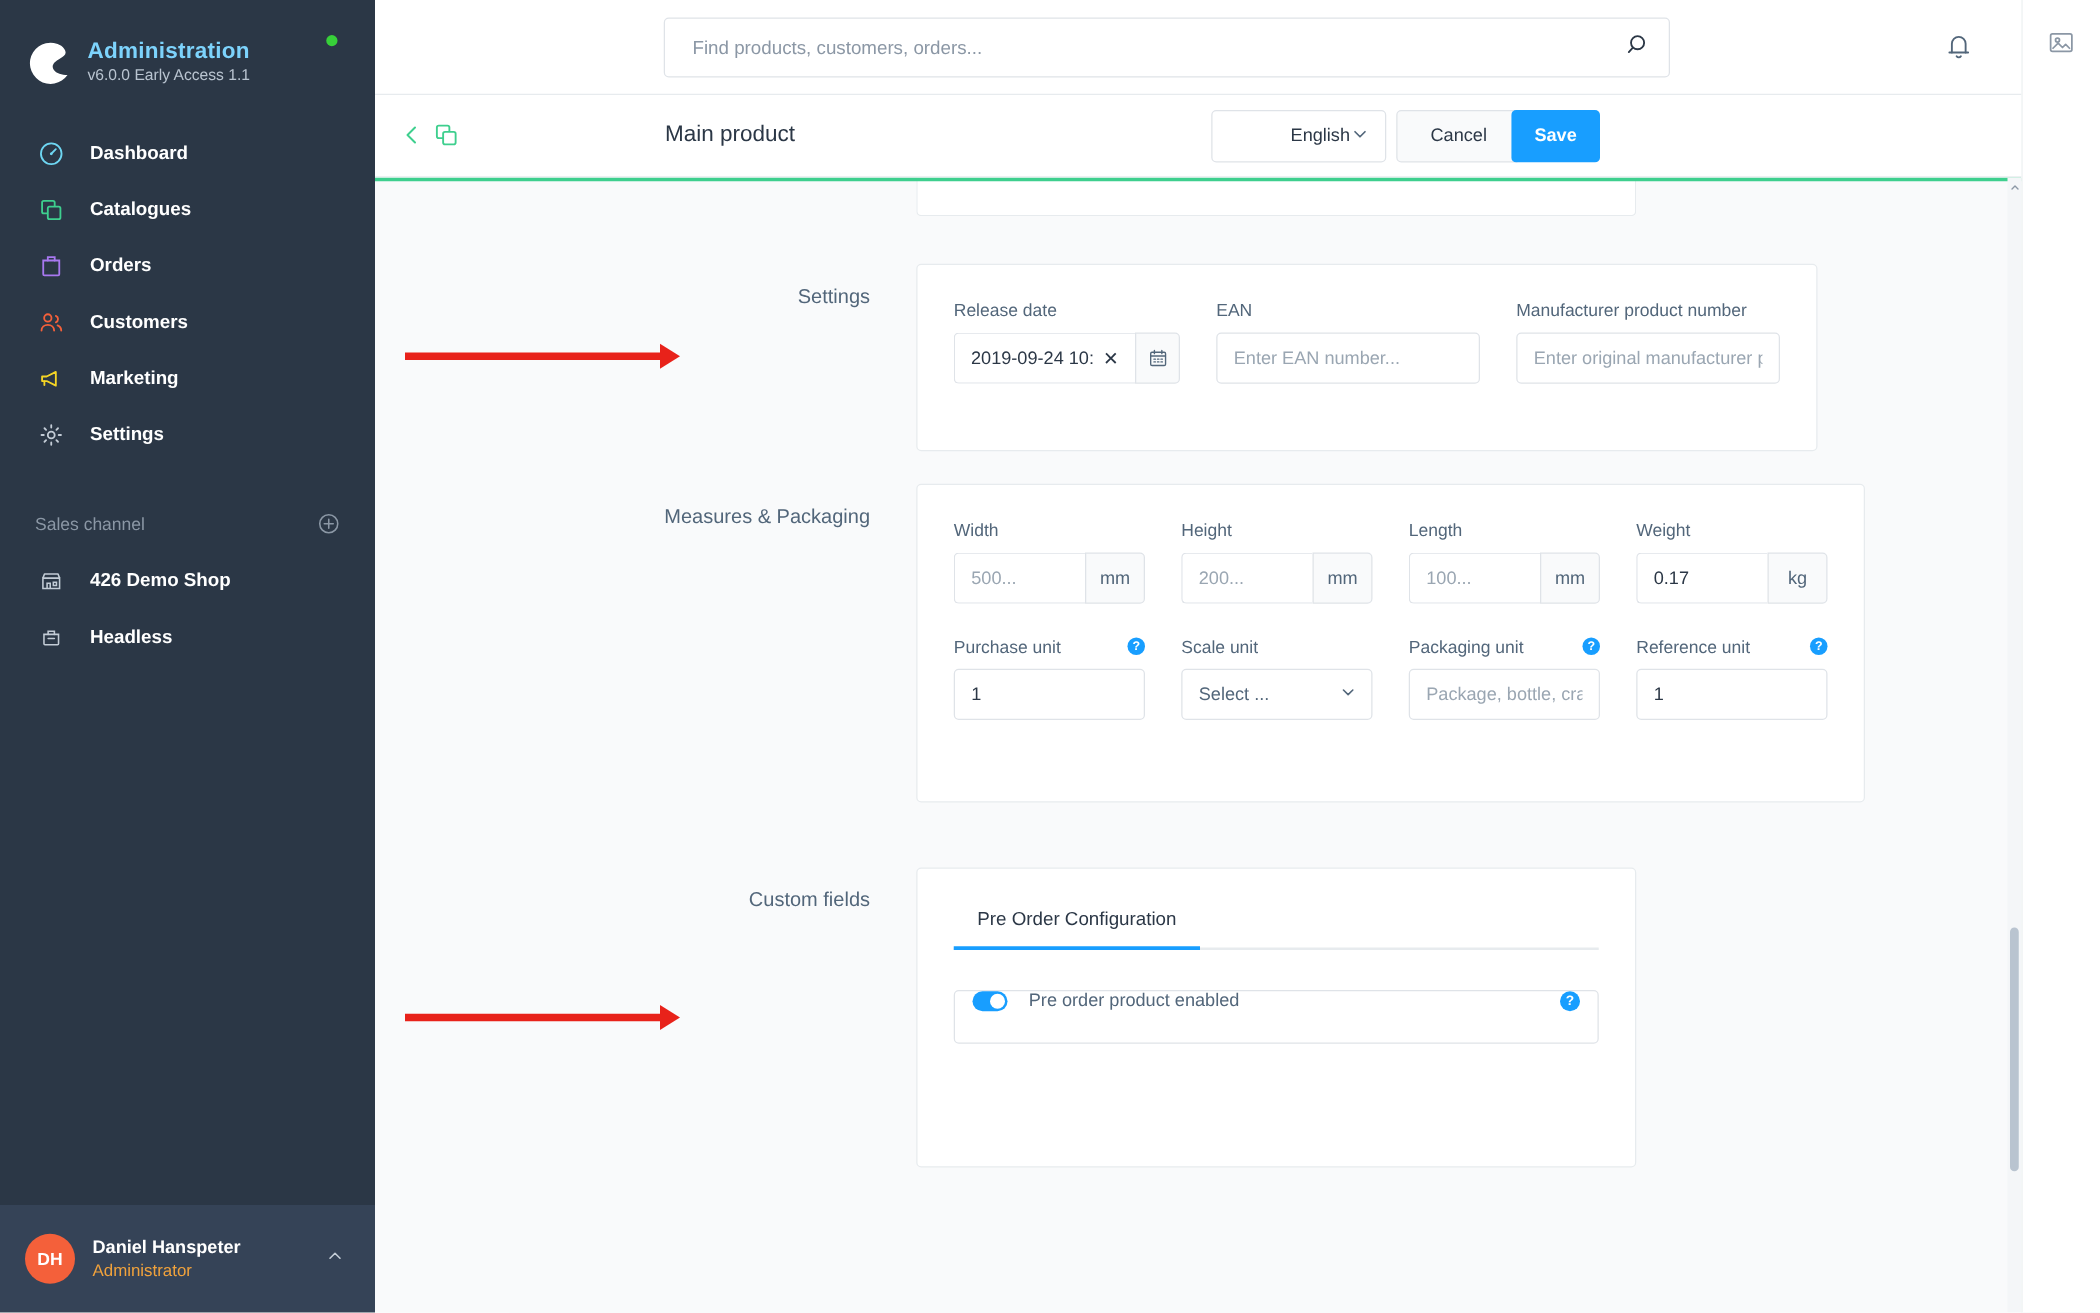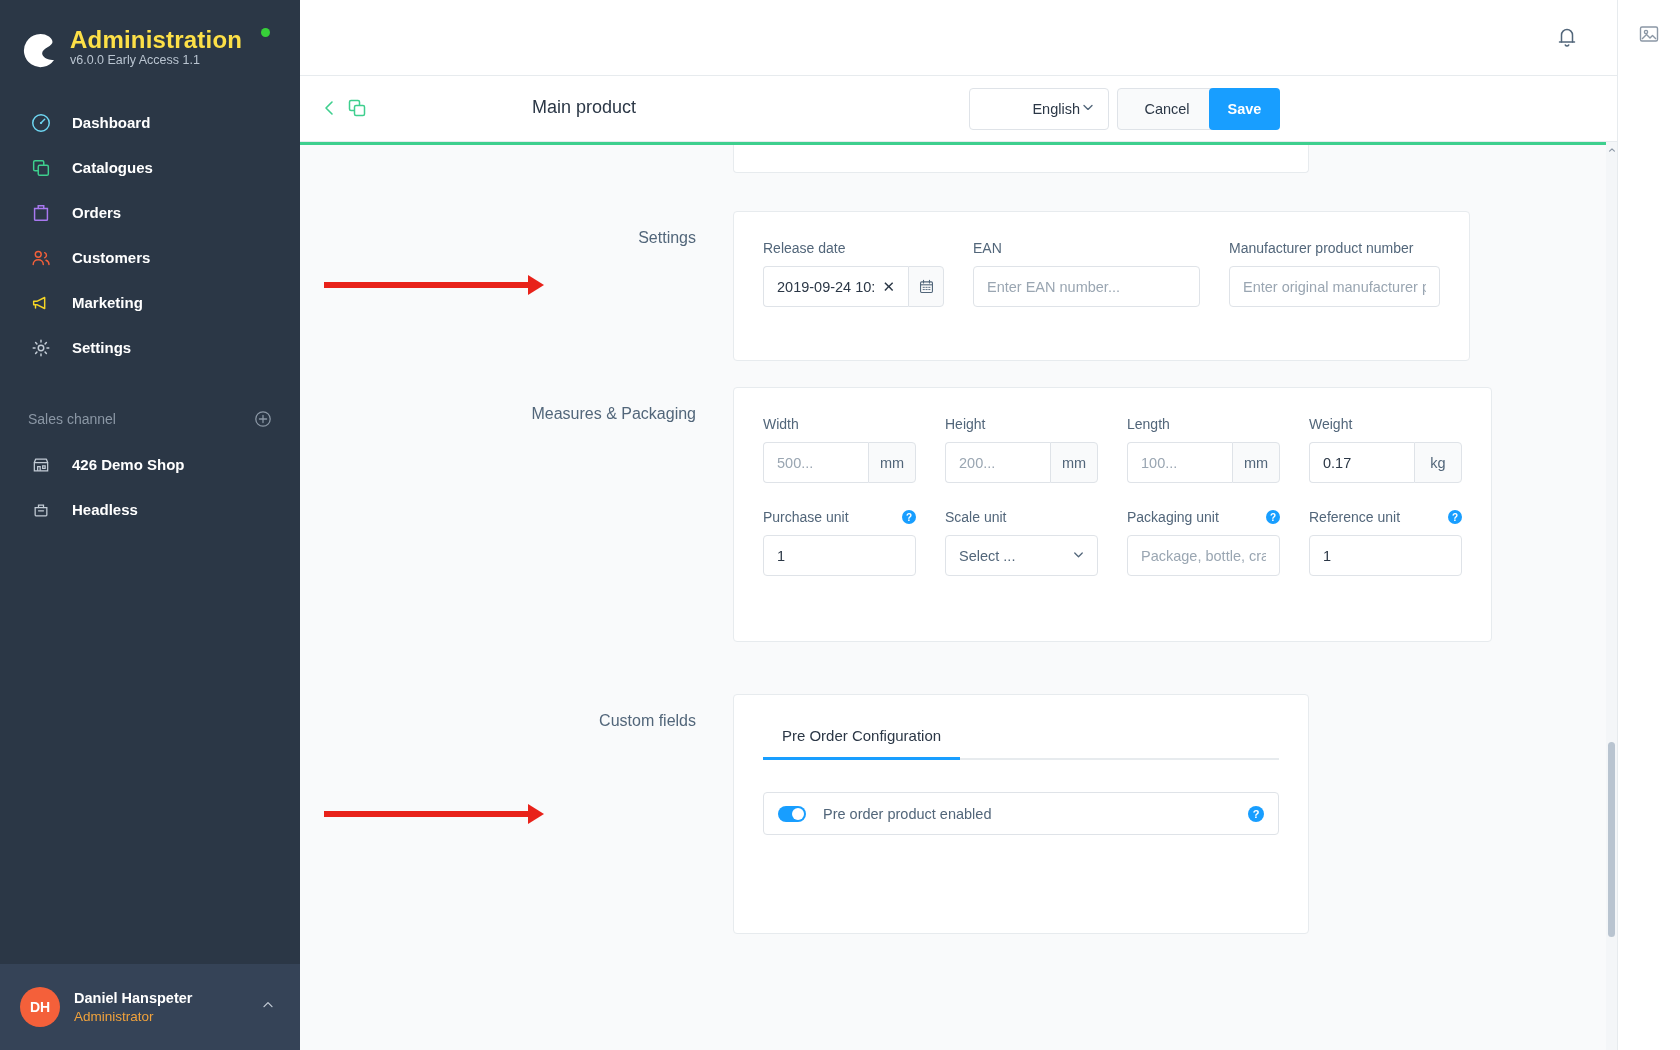--- a/index.html
+++ b/index.html
@@ -12,21 +12,21 @@
 
   
   .sidebar {
     width: 300px; height: 1050px; background: #2b3746;
     display: flex; flex-direction: column; flex: 0 0 300px;
     position: relative;
   }
   .brand { display: flex; align-items: center; padding: 20px 0 0 18px; position: relative; height: 78px; }
   .brand-logo { width: 40px; height: 40px; margin-right: 12px; flex: 0 0 40px; }
   .brand-text { display: flex; flex-direction: column; justify-content: center; }
-  .brand-title { color: #fde047; font-size: 24px; font-weight: bold; line-height: 22px; letter-spacing: .2px; }
+  .brand-title { color: #7dd3fc; font-size: 18px; font-weight: bold; line-height: 22px; letter-spacing: .2px; }
   .brand-sub { color: #b9c4d0; font-size: 12.5px; line-height: 17px; margin-top: 1px; }
   .brand-dot { position: absolute; right: 30px; top: 28px; width: 9px; height: 9px; border-radius: 50%; background: #37d039; }
 
   .nav { margin-top: 22px; }
   .nav-item {
     display: flex; align-items: center; height: 45px; padding-left: 28px;
     color: #fff; font-size: 15px; font-weight: bold; cursor: pointer;
   }
   .nav-ico { width: 26px; height: 26px; margin-right: 18px; flex: 0 0 26px; display: flex; align-items: center; justify-content: center; }
   .nav-label { line-height: 1; }
@@ -172,21 +172,21 @@
   .tab {
     font-size: 15px; color: #2b3746; padding: 0 0 14px 0; cursor: pointer;
     position: relative; width: 197px; text-align: center;
   }
   .tab.active::after {
     content: ''; position: absolute; left: 0; right: 0; bottom: -2px; height: 3px; background: #189eff;
   }
   .cf-body { padding: 32px 29px 0 29px; }
   .toggle-row {
     border: 1px solid #dfe3e8; border-radius: 4px; height: 43px;
-    display: flex; align-items: center; padding: 0 14px 0 14px;
+    display: flex; padding: 0 14px 0 14px;
   }
   .switch {
     width: 28px; height: 16px; border-radius: 8px; background: #189eff;
     position: relative; margin-right: 17px; flex: 0 0 28px; cursor: pointer;
   }
   .switch::after {
     content: ''; position: absolute; right: 2px; top: 2px; width: 12px; height: 12px;
     border-radius: 50%; background: #fff;
   }
   .toggle-label { font-size: 14.5px; color: #52667a; flex: 1 1 auto; }
@@ -337,20 +337,31 @@
         <svg viewBox="0 0 20 20" width="16" height="16" fill="none" stroke="#c3ccd6" stroke-width="1.6">
           <path d="M5 12l5-5 5 5" stroke-linecap="round" stroke-linejoin="round"></path>
         </svg>
       </span>
     </div>
   </aside>
 
   <div class="main">
 
     <div class="topbar">
+      <div class="search-wrap">
+        <div class="search-box">
+          <input class="search-input" type="text" placeholder="Find products, customers, orders..." style="">
+          <span>
+            <svg viewBox="0 0 24 24" width="21" height="21" fill="none" stroke="#2b3746" stroke-width="1.7">
+              <circle cx="11.5" cy="10.5" r="6"></circle>
+                <path d="M7.2 15L3.5 19" stroke-linecap="round"></path>
+            </svg>
+          </span>
+        </div>
+      </div>
       <span class="bell">
         <svg viewBox="0 0 24 24" width="24" height="24" fill="none" stroke="#52667a" stroke-width="1.5">
           <path d="M6.5 17V10a5.5 5.5 0 0 1 11 0v7" stroke-linecap="round"></path>
           <path d="M4.5 17h15" stroke-linecap="round"></path>
             <path d="M10.3 20a2 2 0 0 0 3.4 0" stroke-linecap="round"></path>
         </svg>
       </span>
     </div>
 
     <div class="actionbar">
@@ -405,21 +416,21 @@
                         <path d="M3 8h14"></path>
                         <path d="M6.5 2.8v3M13.5 2.8v3" stroke-linecap="round"></path>
                       <path d="M6 11h1.5M9.3 11h1.5M12.6 11h1.5M6 13.6h1.5M9.3 13.6h1.5M12.6 13.6h1.5" stroke-width="1.1" stroke-linecap="round"></path>
                     </svg>
                   </div>
                 </div>
               </div>
 
               <div class="field">
                 <span class="f-label">EAN</span>
-                <div class="inp" style="width:227px">
+                <div class="inp" style="width:211px">
                   <input type="text" placeholder="Enter EAN number..." style="">
                 </div>
               </div>
 
               <div class="field">
                 <span class="f-label">Manufacturer product number</span>
                 <div class="inp" style="width:211px">
                   <input type="text" placeholder="Enter original manufacturer prod" style="">
                 </div>
               </div>

